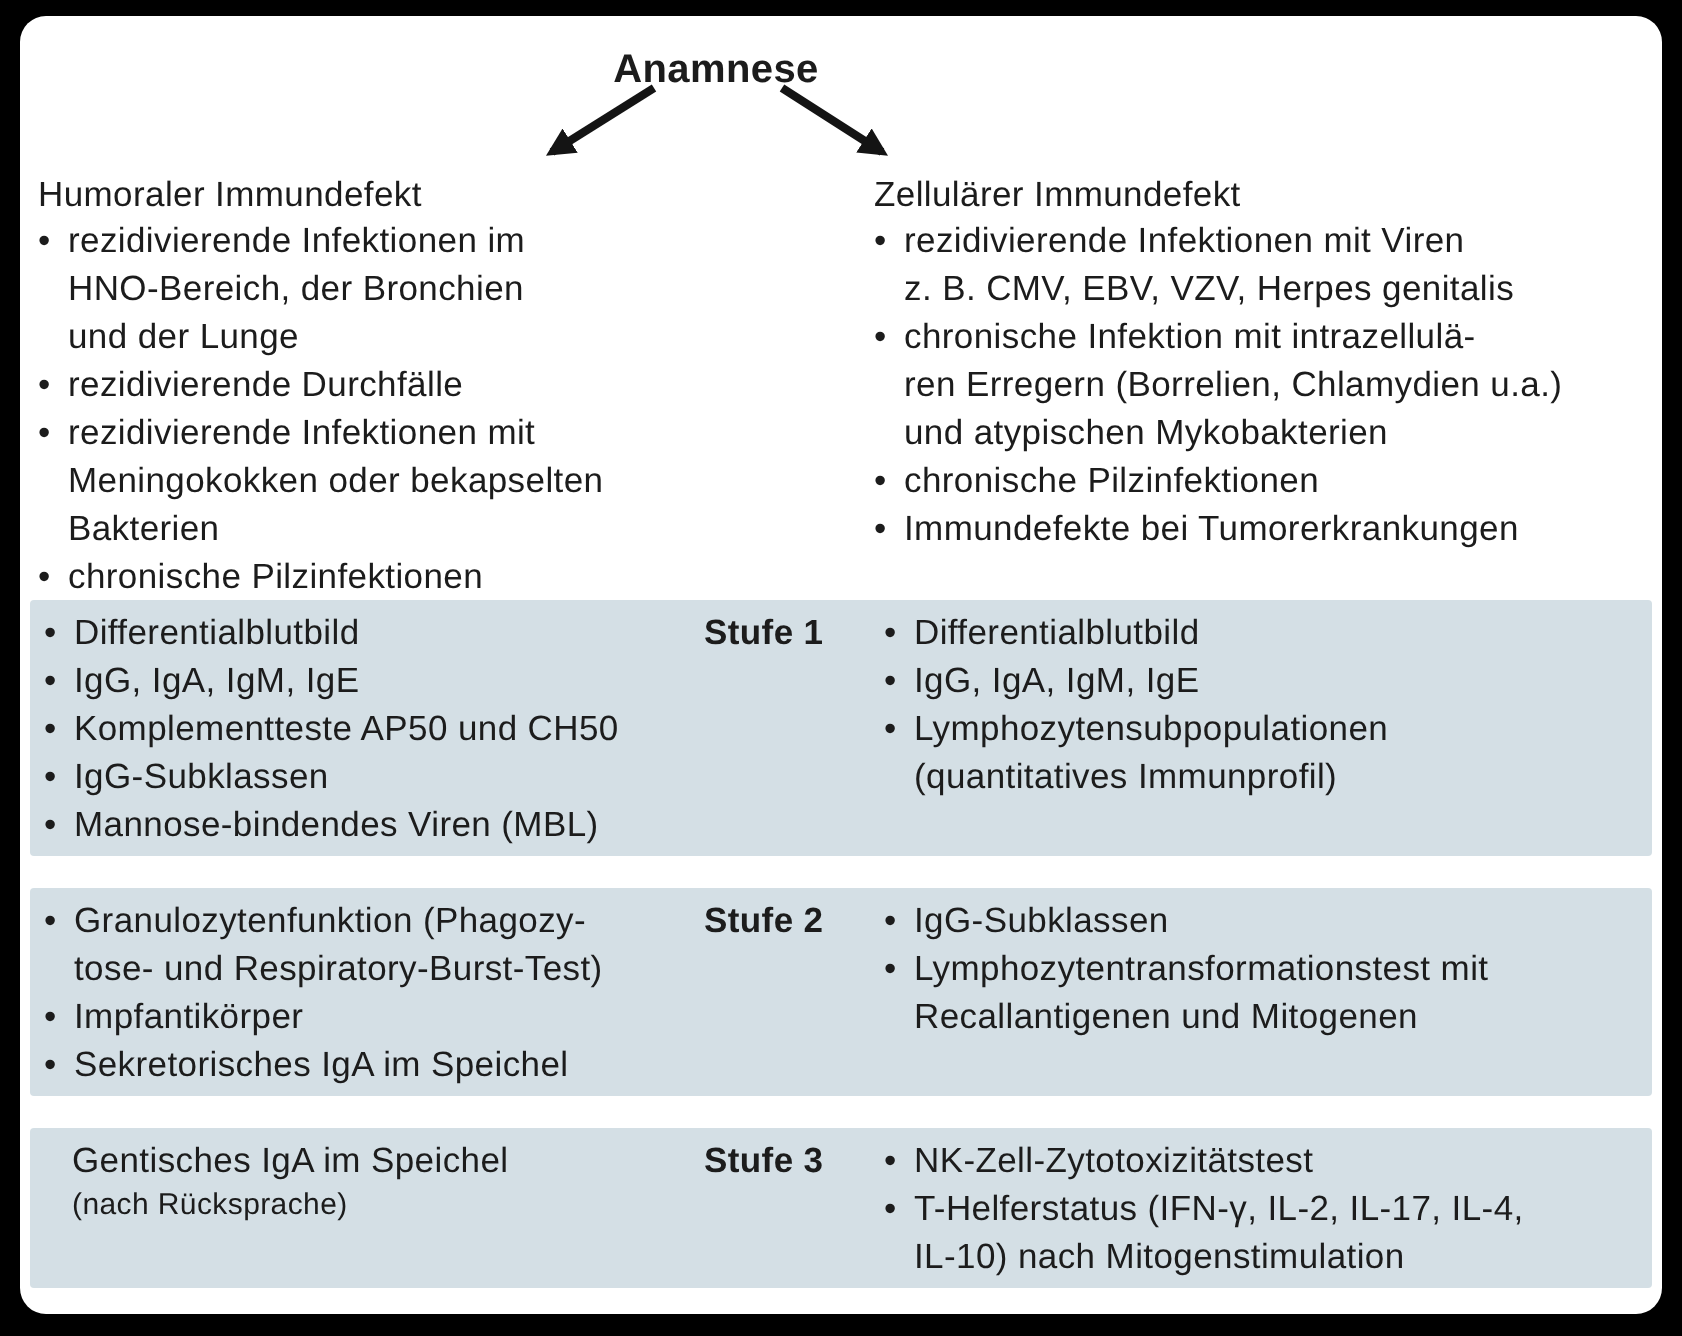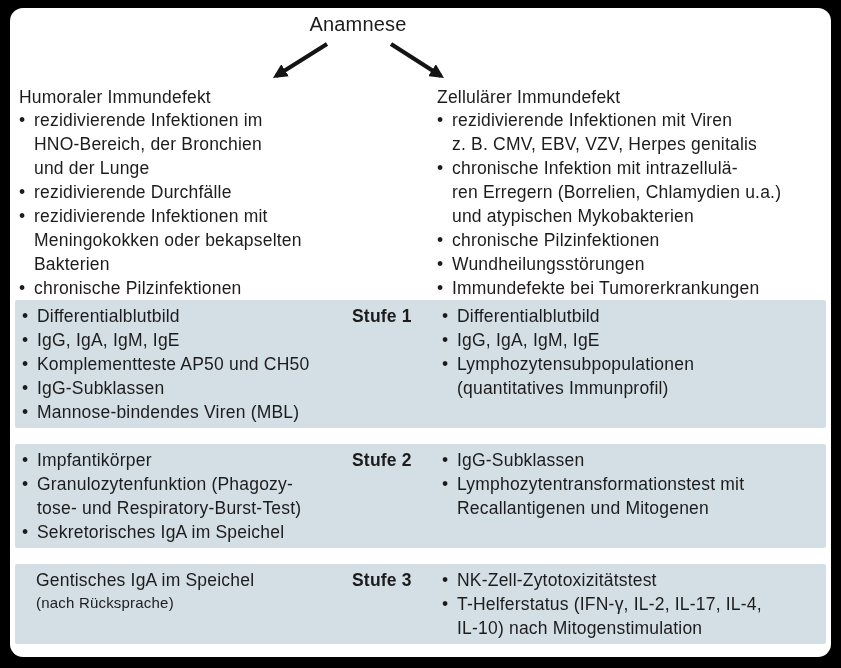--- a/index.html
+++ b/index.html
@@ -20,24 +20,24 @@
   }
   .panel {
     position: absolute;
     left: 10px; top: 8px; right: 10px; bottom: 11px;
     background: var(--panel);
     border-radius: 13px;
     overflow: hidden;
   }
   .title {
     position: absolute;
-    left: 348px; top: 5px;
+    left: 348px; top: 16px;
     transform: translateX(-50%);
     font-size: 20px;
-    font-weight: normal;
+    font-weight: bold;
     letter-spacing: 0.2px;
     white-space: nowrap;
   }
   .arrows {
     position: absolute;
     left: 250px; top: 28px;
     width: 210px; height: 56px;
   }
   .cols {
     display: flex;
@@ -117,21 +117,20 @@
     </div>
     <div class="col-right">
       <div class="col-heading">Zellulärer Immundefekt</div>
       <ul class="bullets">
         <li>rezidivierende Infektionen mit Viren
 z. B. CMV, EBV, VZV, Herpes genitalis</li>
         <li>chronische Infektion mit intrazellulä-
 ren Erregern (Borrelien, Chlamydien u.a.)
 und atypischen Mykobakterien</li>
         <li>chronische Pilzinfektionen</li>
-        <li>Wundheilungsstörungen</li>
         <li>Immundefekte bei Tumorerkrankungen</li>
       </ul>
     </div>
   </div>
 
   <div class="band">
     <div class="band-left">
       <ul class="bullets">
         <li>Differentialblutbild</li>
         <li>IgG, IgA, IgM, IgE</li>
@@ -147,23 +146,23 @@
         <li>IgG, IgA, IgM, IgE</li>
         <li>Lymphozytensubpopulationen
 (quantitatives Immunprofil)</li>
       </ul>
     </div>
   </div>
 
   <div class="band">
     <div class="band-left">
       <ul class="bullets">
-        <li>Impfantikörper</li>
         <li>Granulozytenfunktion (Phagozy-
 tose- und Respiratory-Burst-Test)</li>
+        <li>Impfantikörper</li>
         <li>Sekretorisches IgA im Speichel</li>
       </ul>
     </div>
     <div class="band-label">Stufe 2</div>
     <div class="band-right">
       <ul class="bullets">
         <li>IgG-Subklassen</li>
         <li>Lymphozytentransformationstest mit
 Recallantigenen und Mitogenen</li>
       </ul>

